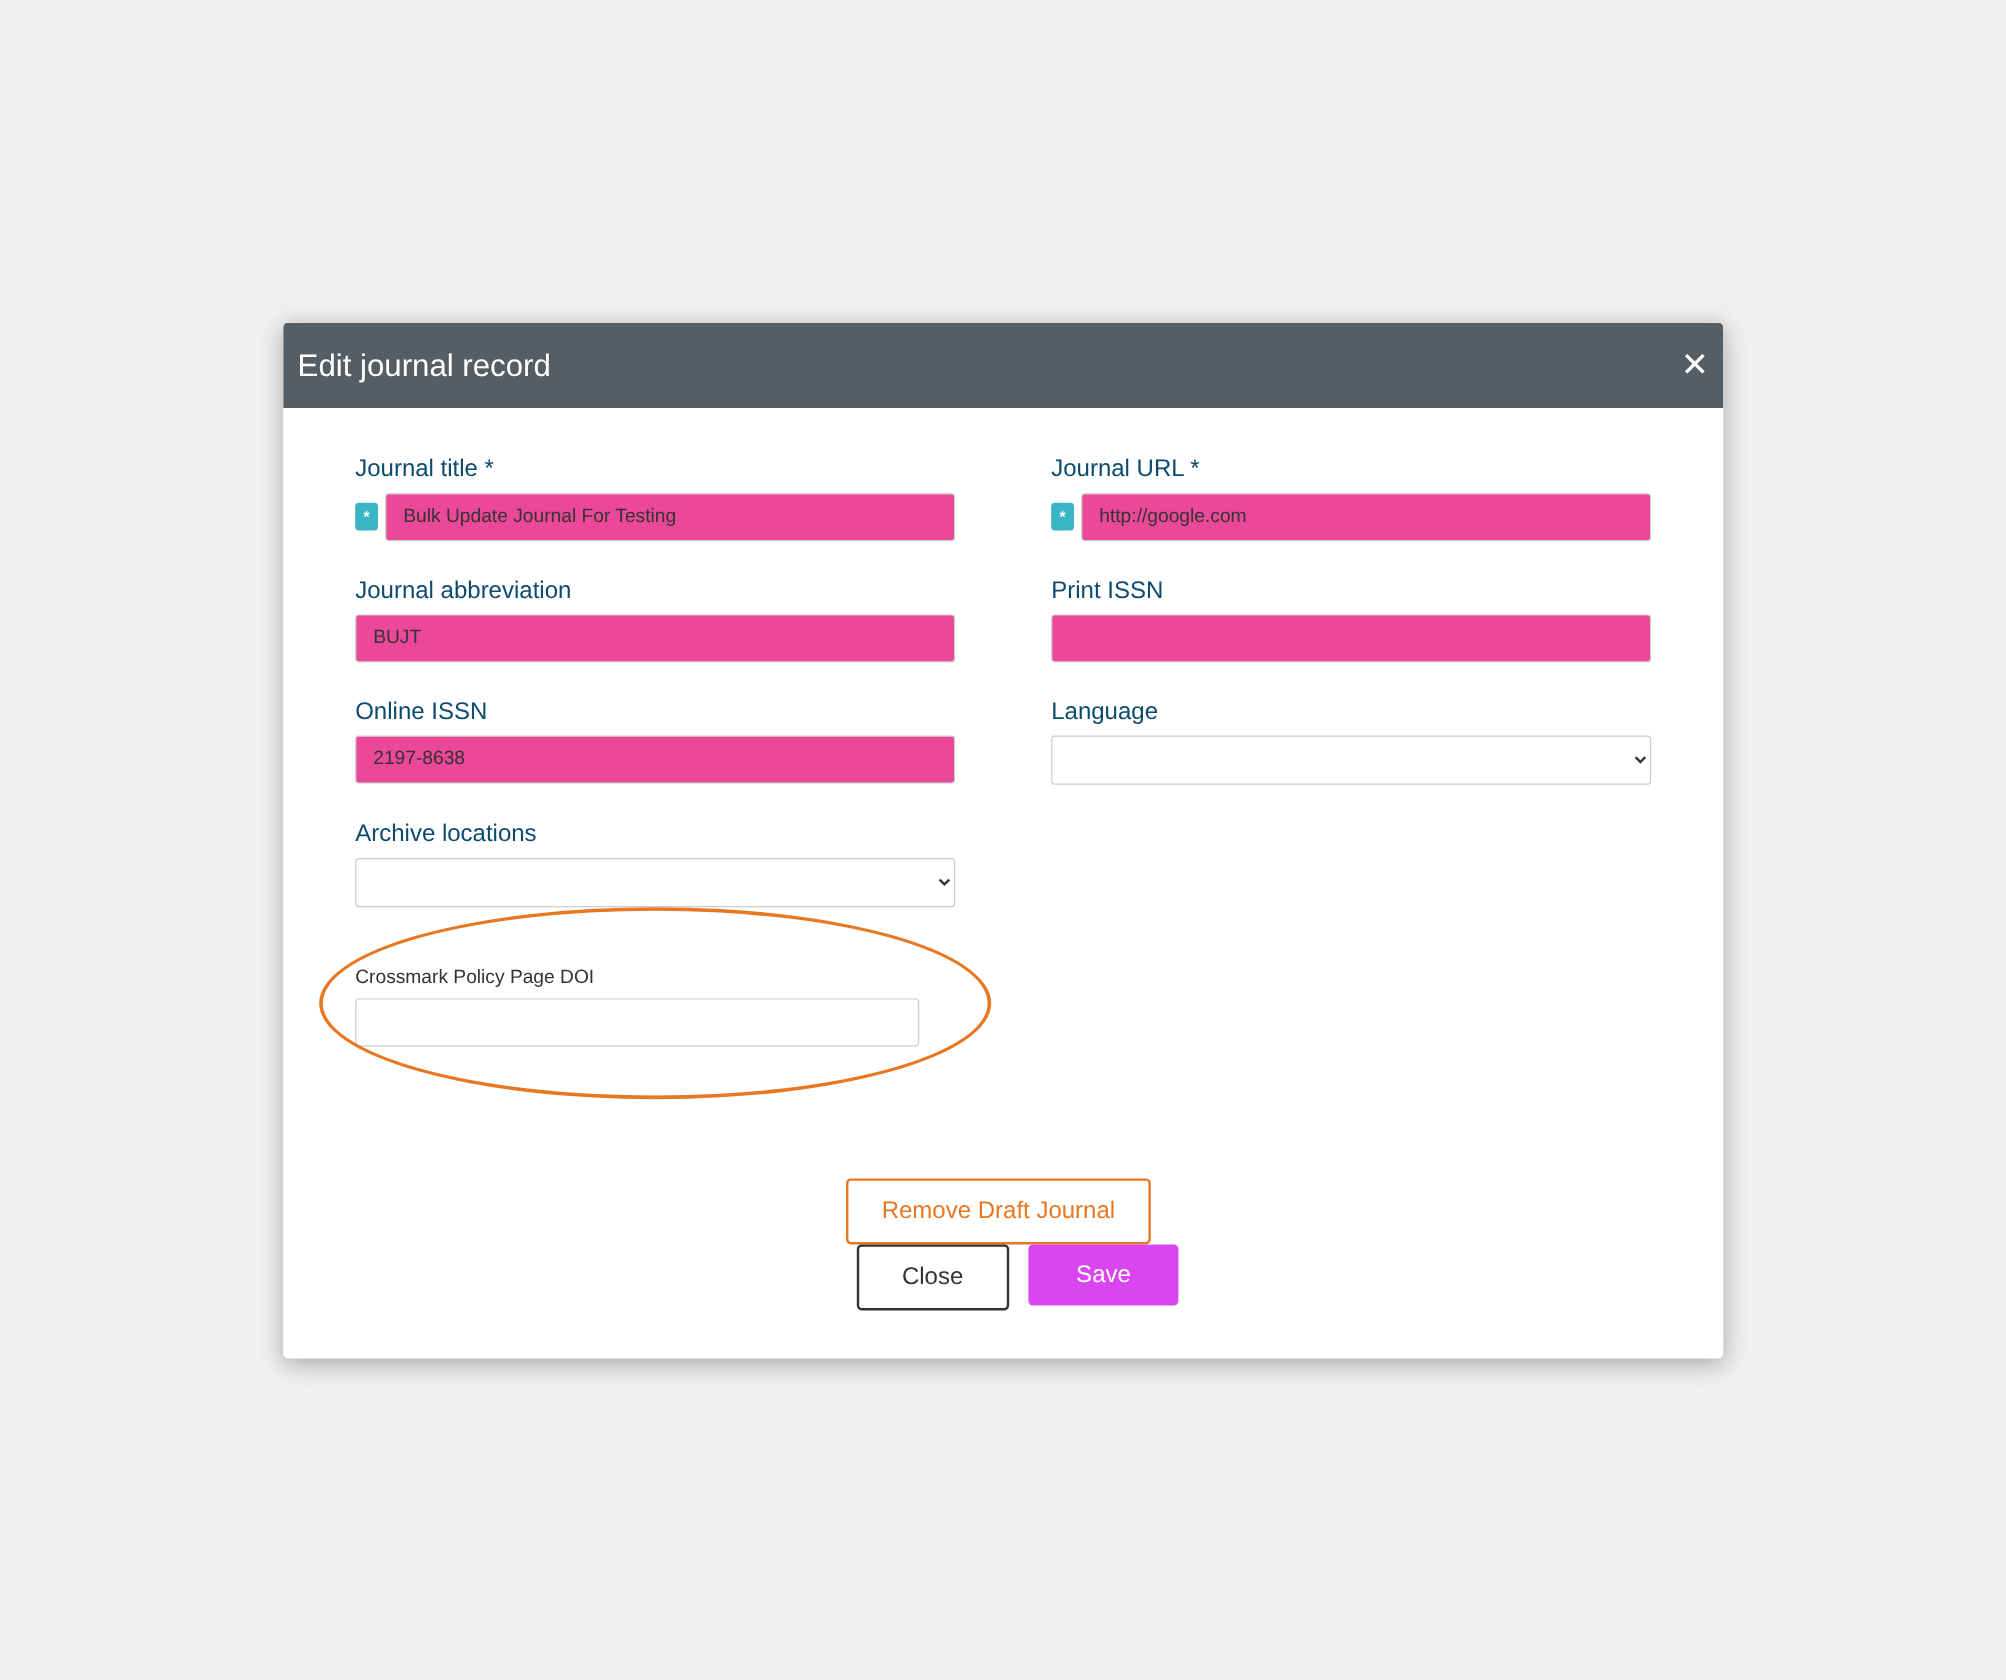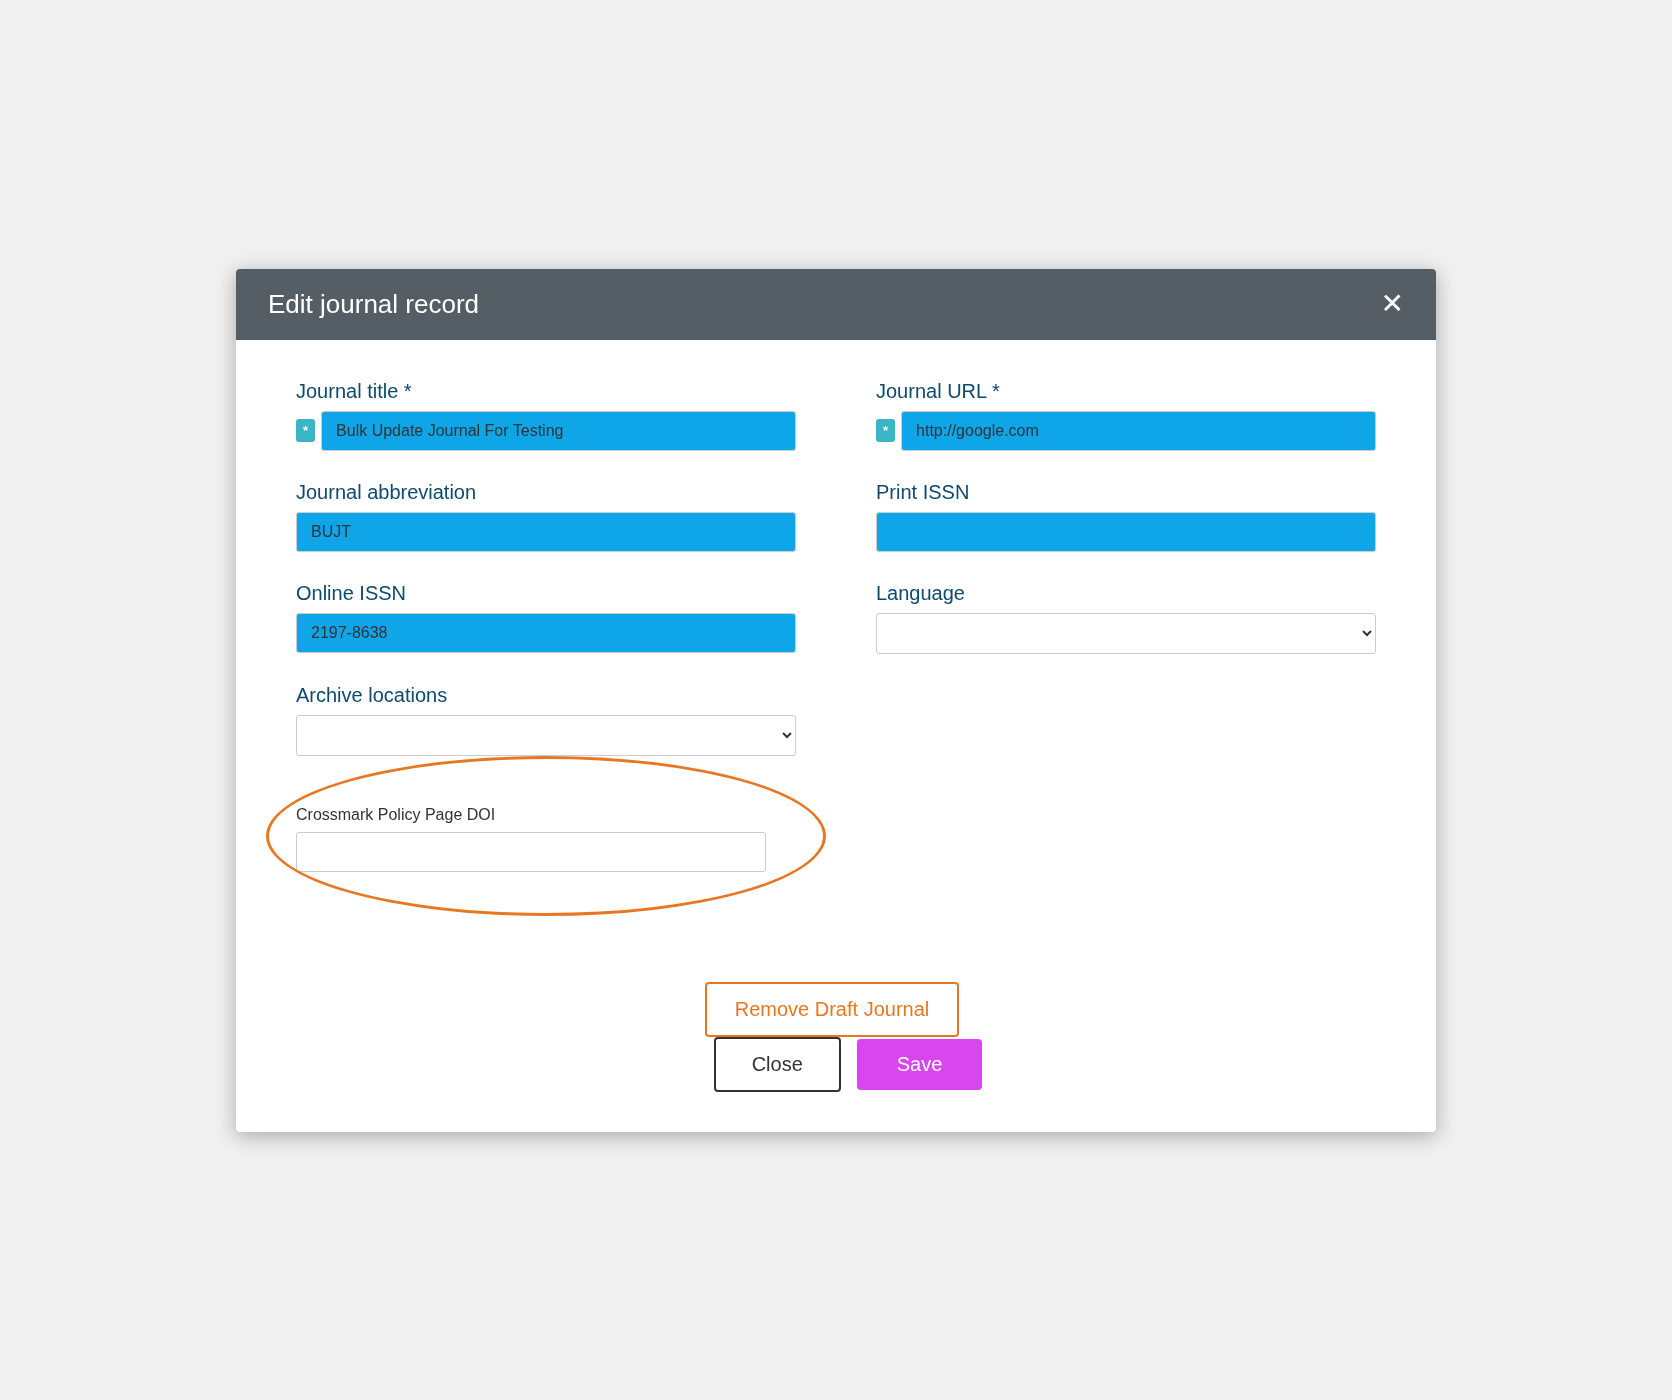--- a/index.html
+++ b/index.html
@@ -24,21 +24,21 @@
       overflow: hidden;
       box-shadow: 0 4px 20px rgba(0,0,0,0.3);
     }
 
     .modal-header {
       background: #555e65;
       color: #ffffff;
       display: flex;
       align-items: center;
       justify-content: space-between;
-      padding: 20px 32px;
+      padding: 20px 12px;
     }
 
     .modal-title {
       font-size: 26px;
       font-weight: 400;
       color: #ffffff;
     }
 
     .close-icon {
       font-size: 28px;
@@ -85,21 +85,21 @@
       flex-shrink: 0;
     }
 
     .form-input {
       width: 100%;
       padding: 10px 14px;
       border: 1px solid #cccccc;
       border-radius: 3px;
       font-size: 16px;
       color: #333333;
-      background: #0ea5e9;
+      background: #ec4899;
       outline: none;
     }
 
     .form-input.disabled,
     .form-input[disabled] {
       background: #e8e8e8;
       color: #999999;
     }
 
     .form-select {
@@ -165,21 +165,21 @@
       flex-direction: column;
     }
 
     .footer-left {
       display: flex;
       align-items: center;
     }
 
     .footer-right {
       display: flex;
-      align-items: center;
+      align-items: flex-start;
       gap: 16px;
       margin-left: 32px;
     }
 
     .btn-remove {
       padding: 14px 28px;
       border: 2px solid #e87722;
       background: #ffffff;
       color: #e87722;
       font-size: 20px;

